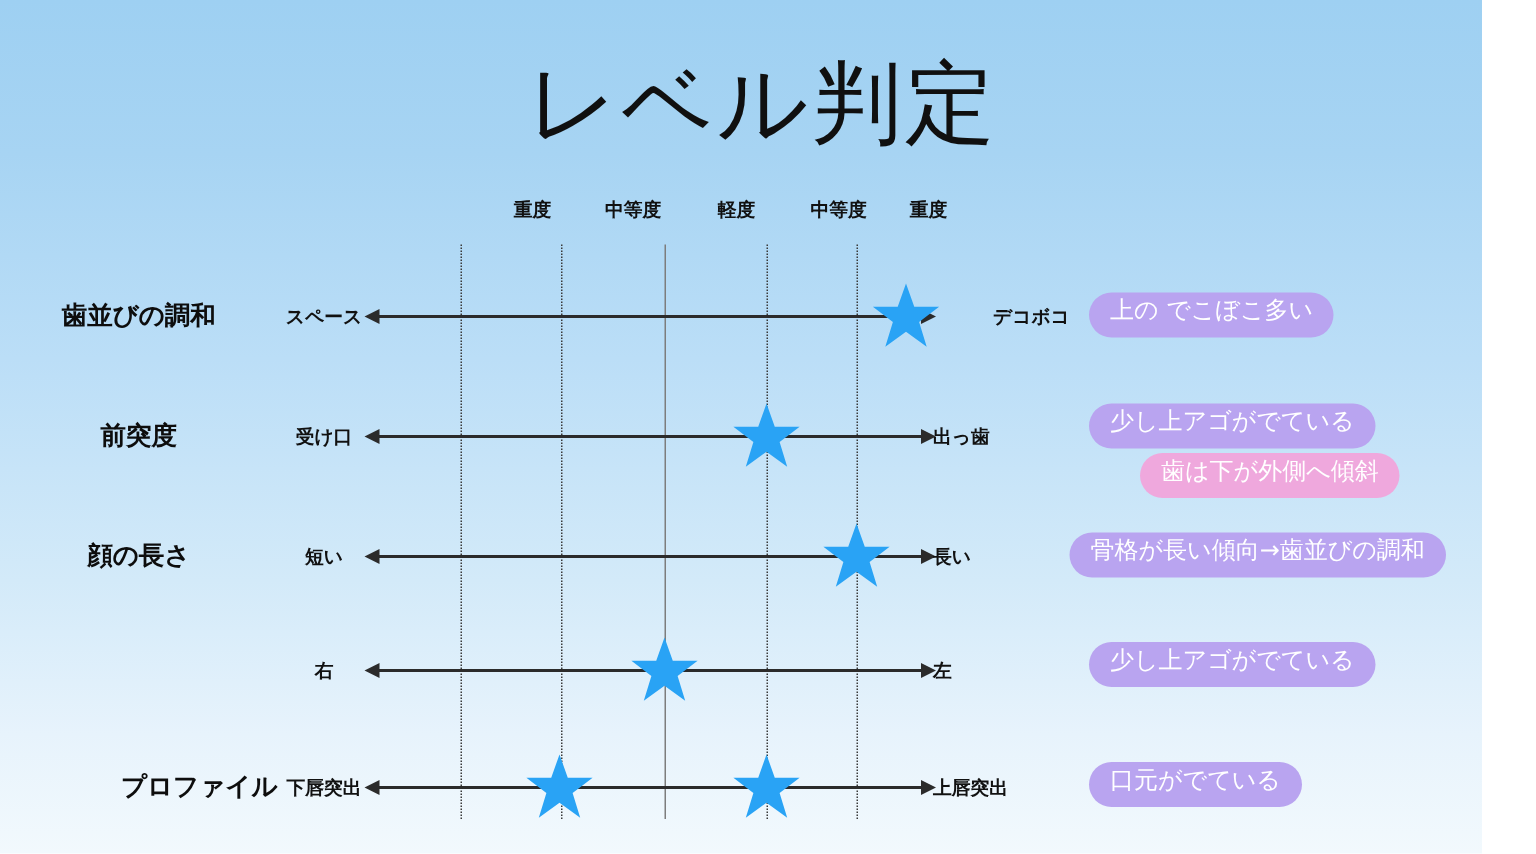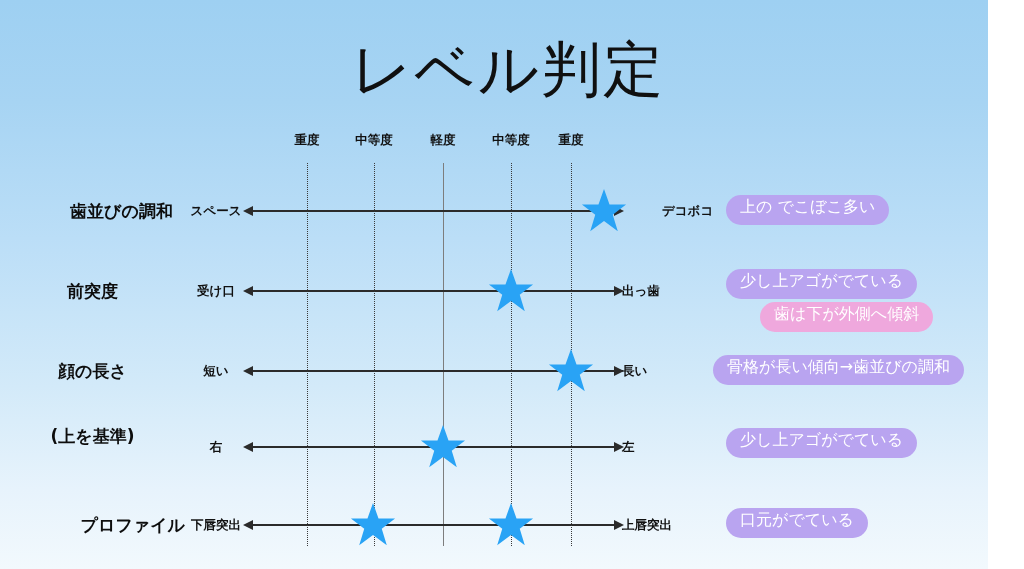--- a/index.html
+++ b/index.html
@@ -34,20 +34,21 @@
   
   .col-head{
     position:absolute;
     top:132px;
     transform:translateX(-50%);
     font-size:12.5px;
     font-weight:bold;
     color:#111;
     white-space:nowrap;
     font-family:"DejaVu Sans","Liberation Sans",sans-serif;
+    margin-left:48px;
   }
 
   
   .vline{
     position:absolute;
     top:163px;
     height:383px;
     width:0;
     border-left:1.6px dotted #3a3a3a;
   }
@@ -152,21 +153,21 @@
     </div>
   <div id="grid-lines">
       <div class="vline" style="left: 307px;"></div>
       <div class="vline" style="left: 374px;"></div>
       <div class="vline solid" style="left: 443px;"></div>
       <div class="vline" style="left: 511px;"></div>
       <div class="vline" style="left: 571px;"></div>
     </div>
   <div id="rows">
       <div class="row" style="top: 211px;">
-        <div class="row-title" style="top: -11px; padding-left: 29px;">歯並びの調和</div>
+        <div class="row-title" style="top: -11px;">歯並びの調和</div>
         <div class="row-left-label" style="top: -8px;">スペース</div>
         <div class="axis" style="top: -1px;">
           <span class="head left"></span>
           <span class="head right"></span>
         </div>
         <div class="row-right-label" style="top: -8px; margin-left: 40px;">デコボコ</div>
         <div class="star" style="left: 604px; top: 0px;">
           <svg viewBox="0 0 100 100" xmlns="http://www.w3.org/2000/svg">
             <polygon fill="#29a3f5" points="50,2 62,36 98,36 69,58 80,94 50,72 20,94 31,58 2,36 38,36"></polygon>
           </svg>
@@ -195,21 +196,20 @@
         </div>
         <div class="row-right-label" style="top: -8px;">長い</div>
         <div class="star" style="left: 571px; top: 0px;">
           <svg viewBox="0 0 100 100" xmlns="http://www.w3.org/2000/svg">
             <polygon fill="#29a3f5" points="50,2 62,36 98,36 69,58 80,94 50,72 20,94 31,58 2,36 38,36"></polygon>
           </svg>
         </div>
       </div>
       <div class="row" style="top: 447px;">
         <div class="row-title" style="top: -22px;">
-          <div>(上を基準)</div>
         </div>
         <div class="row-left-label" style="top: -8px;">右</div>
         <div class="axis" style="top: -1px;">
           <span class="head left"></span>
           <span class="head right"></span>
         </div>
         <div class="row-right-label" style="top: -8px;">左</div>
         <div class="star" style="left: 443px; top: 0px;">
           <svg viewBox="0 0 100 100" xmlns="http://www.w3.org/2000/svg">
             <polygon fill="#29a3f5" points="50,2 62,36 98,36 69,58 80,94 50,72 20,94 31,58 2,36 38,36"></polygon>

